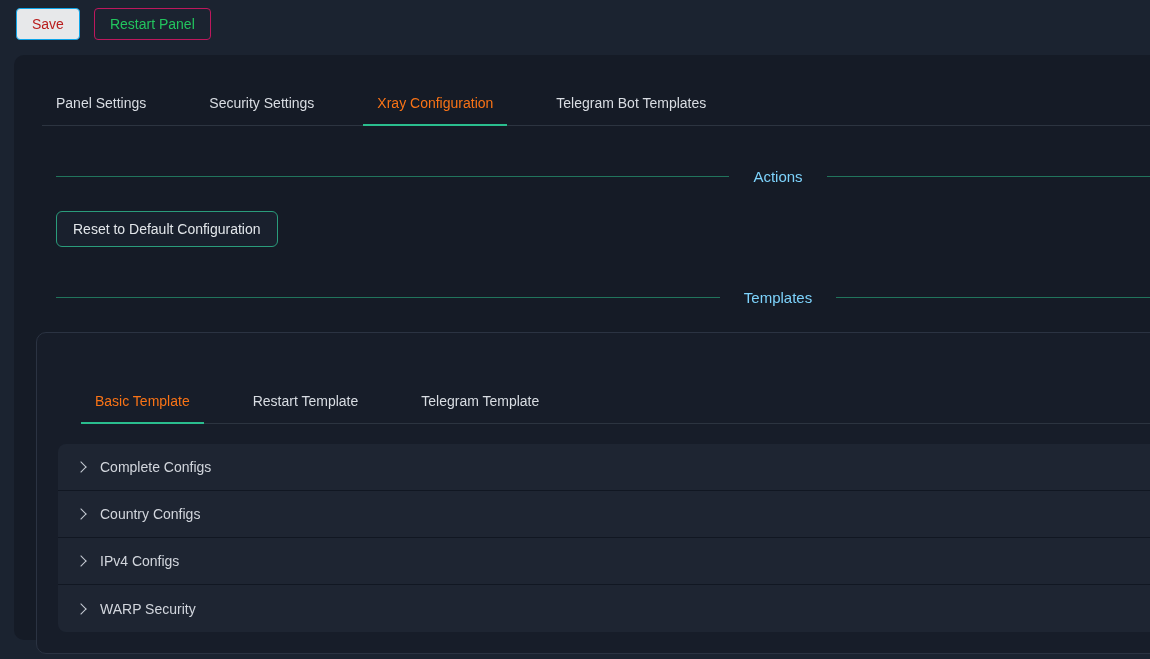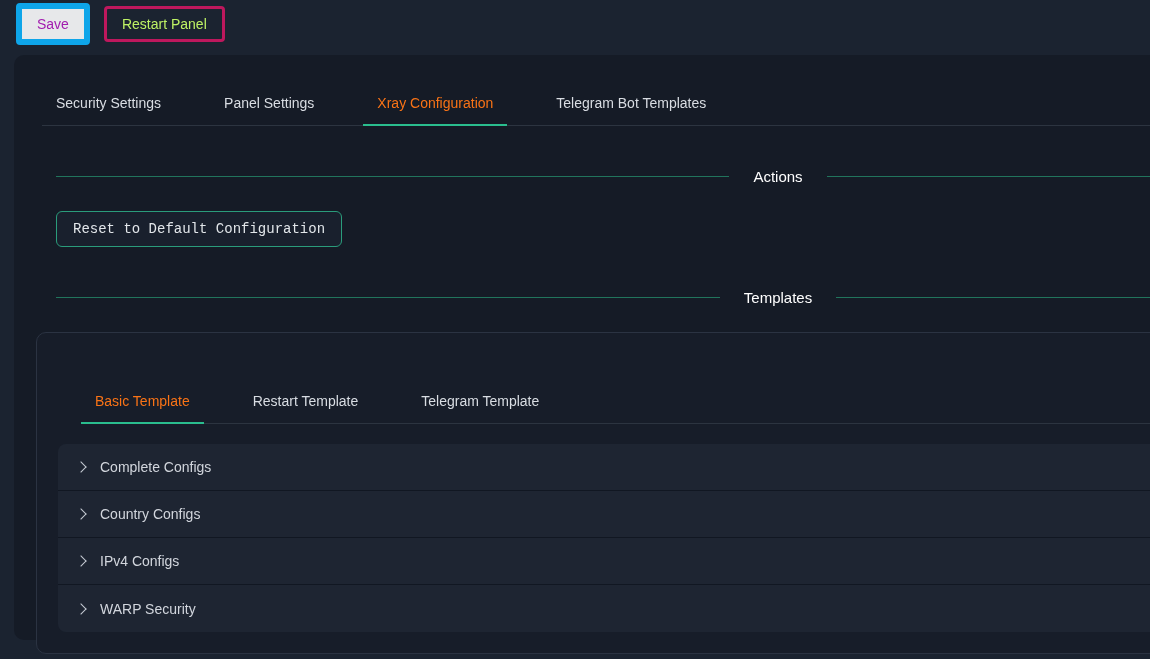--- a/index.html
+++ b/index.html
@@ -26,27 +26,27 @@
   .btn {
     font-family: "Liberation Sans", sans-serif;
     font-size: 14px;
     line-height: 1;
     padding: 8px 15px;
     border-radius: 4px;
     cursor: pointer;
   }
   .btn-save {
     background: #e7e8ea;
-    color: #a21caf;
-    border: 6px solid #0ea5e9;
+    color: #b91c1c;
+    border: 1px solid #0ea5e9;
   }
   .btn-restart {
     background: transparent;
-    color: #bef264;
-    border: 3px solid #be185d;
+    color: #22c55e;
+    border: 1px solid #be185d;
   }
 
   
   .main-card {
     position: absolute;
     left: 14px;
     top: 55px;
     width: 1486px;
     height: 585px;
     background: #151b26;
@@ -81,36 +81,35 @@
     margin: 42px 0 0 42px;
   }
   .divider .line {
     flex: 1;
     height: 1px;
     background: #21745c;
   }
   .divider .divider-text {
     padding: 0 24px;
     font-size: 15px;
-    color: #ffffff;
+    color: #7dd3fc;
     white-space: nowrap;
   }
 
   
   .btn-reset {
     margin: 26px 0 0 42px;
     display: inline-block;
     background: #19202d;
     color: #e2e6ea;
     border: 1px solid #2a9c7b;
     border-radius: 6px;
     font-size: 14px;
     padding: 9px 16px;
     cursor: pointer;
-    font-family: Liberation Mono, monospace;
   }
 
   
   .inner-card {
     margin: 26px 0 0 22px;
     width: 1450px;
     height: 322px;
     background: #171d29;
     border: 1px solid #2b3342;
     border-radius: 10px;
@@ -156,22 +155,22 @@
 
 <div class="topbar">
   <button class="btn btn-save">Save</button>
   <button class="btn btn-restart">Restart Panel</button>
 </div>
 
 <div class="main-card">
 
   
   <div class="tabs">
+    <div class="tab">Panel Settings</div>
     <div class="tab">Security Settings</div>
-    <div class="tab">Panel Settings</div>
     <div class="tab active">Xray Configuration</div>
     <div class="tab">Telegram Bot Templates</div>
   </div>
 
   
   <div class="divider">
     <span class="line"></span>
     <span class="divider-text">Actions</span>
     <span class="line"></span>
   </div>

